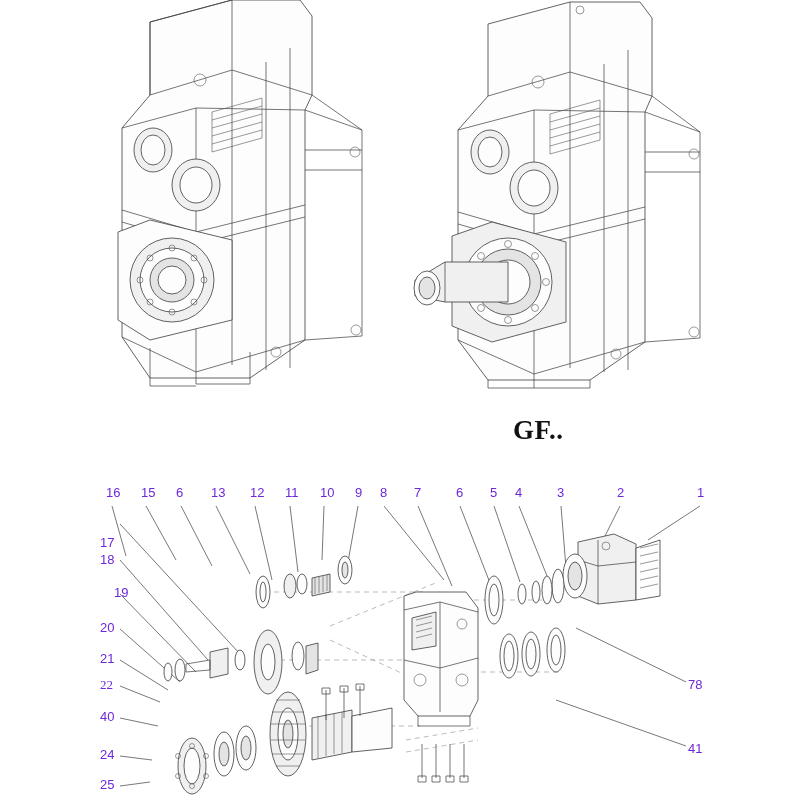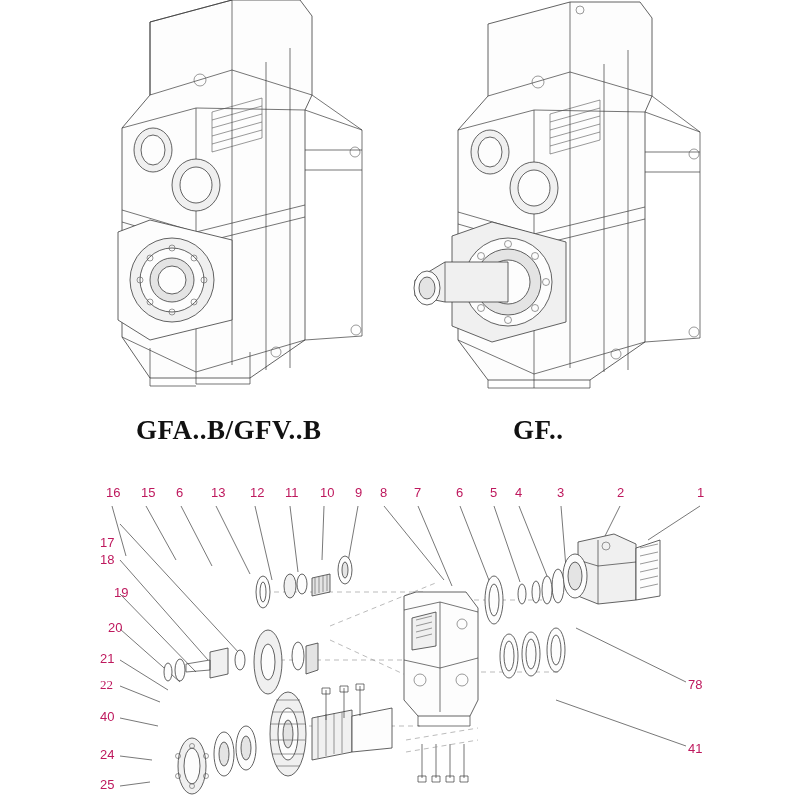--- a/index.html
+++ b/index.html
@@ -41,21 +41,21 @@
     top: 415px;
   }
   #caption-right {
     left: 513px;
     top: 415px;
   }
   .num {
     position: absolute;
     font-family: "Liberation Sans", sans-serif;
     font-size: 13px;
-    color: #be185d;
+    color: #6d28d9;
     white-space: nowrap;
     line-height: 13px;
   }
   .hairline {
     stroke: #3b3b3b;
     stroke-width: 0.7;
     fill: none;
   }
   .thin {
     stroke: #555;
@@ -221,21 +221,20 @@
       <circle class="thin" cx="580" cy="10" r="4"></circle>
       <circle class="thin" cx="694" cy="154" r="5"></circle>
       <circle class="thin" cx="694" cy="332" r="5"></circle>
       <circle class="thin" cx="616" cy="354" r="5"></circle>
 
       <path class="hairline" d="M534,374 L534,388 L590,388 L590,380"></path>
       <path class="hairline" d="M488,380 L488,388 L534,388"></path>
     </g>
   </svg>
 
-  <div class="caption" id="caption-left">GFA..B/GFV..B</div>
   <div class="caption" id="caption-right">GF..</div>
 
   <svg class="layer" viewBox="0 0 800 800">
 
     <g class="leader">
       <path d="M112,506 L126,556"></path>
       <path d="M146,506 L176,560"></path>
       <path d="M181,506 L212,566"></path>
       <path d="M216,506 L250,574"></path>
       <path d="M255,506 L272,580"></path>
@@ -432,21 +431,21 @@
   <div class="num" style="left:456px; top:486px;">6</div>
   <div class="num" style="left:490px; top:486px;">5</div>
   <div class="num" style="left:515px; top:486px;">4</div>
   <div class="num" style="left:557px; top:486px;">3</div>
   <div class="num" style="left:617px; top:486px;">2</div>
   <div class="num" style="left:697px; top:486px;">1</div>
 
   <div class="num" style="left:100px; top:516px;margin-top:20px;">17</div>
   <div class="num" style="left:100px; top:553px;">18</div>
   <div class="num" style="left:100px; top:586px;margin-left:14px;">19</div>
-  <div class="num" style="left:100px; top:621px;margin-left:8px;">20</div>
+  <div class="num" style="left:100px; top:621px;">20</div>
   <div class="num" style="left:100px; top:652px;">21</div>
   <div class="num" style="left:100px; top:678px;font-family:Liberation Serif, serif;">22</div>
   <div class="num" style="left:100px; top:710px;">40</div>
   <div class="num" style="left:100px; top:748px;">24</div>
   <div class="num" style="left:100px; top:778px;">25</div>
 
   <div class="num" style="left:688px; top:678px;">78</div>
   <div class="num" style="left:688px; top:742px;">41</div>
 
 </div>

